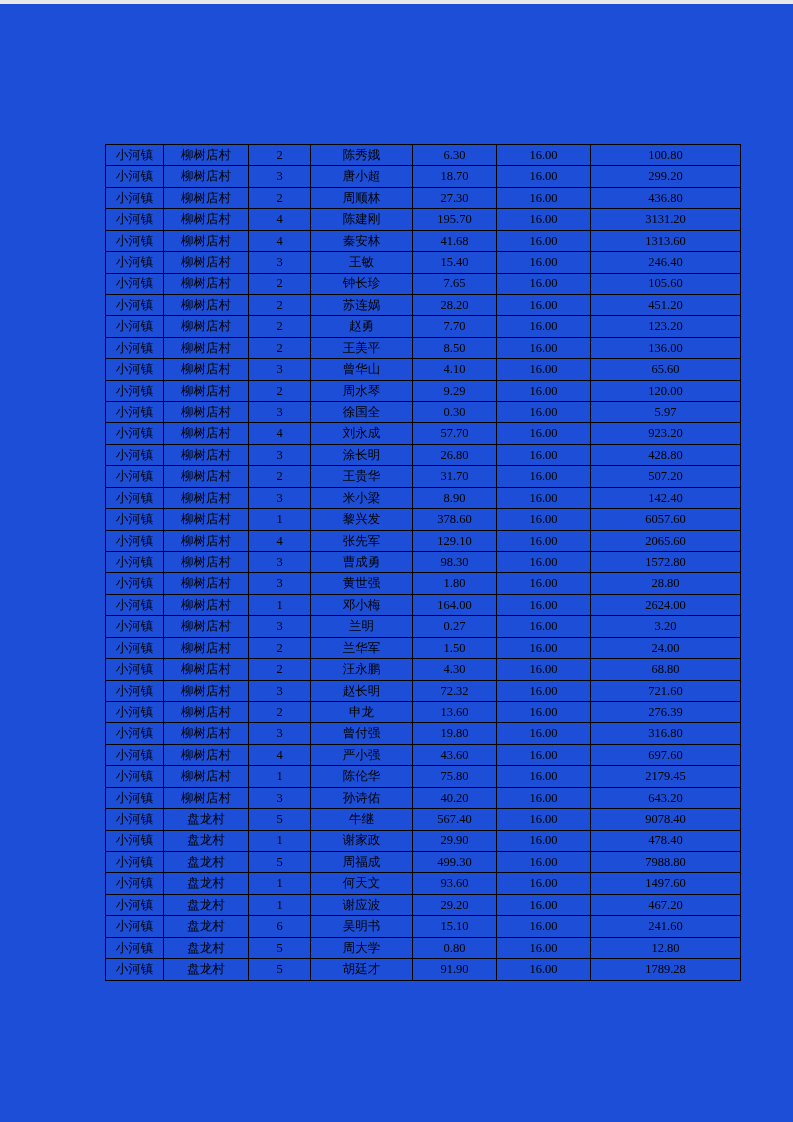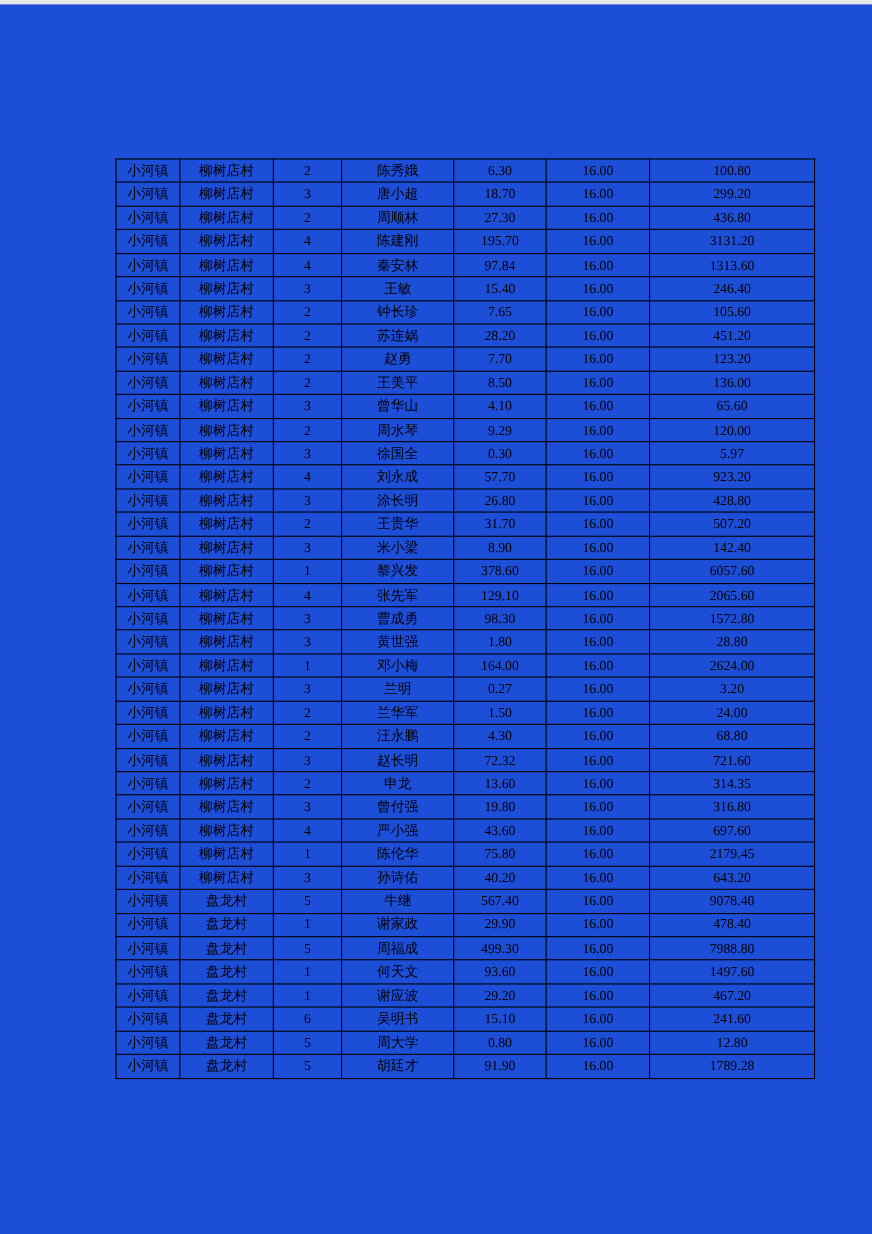--- a/index.html
+++ b/index.html
@@ -86,21 +86,21 @@
           <td>陈建刚</td>
           <td>195.70</td>
           <td>16.00</td>
           <td>3131.20</td>
         </tr>
         <tr>
           <td>小河镇</td>
           <td>柳树店村</td>
           <td>4</td>
           <td>秦安林</td>
-          <td>97.84</td>
+          <td>41.68</td>
           <td>16.00</td>
           <td>1313.60</td>
         </tr>
         <tr>
           <td>小河镇</td>
           <td>柳树店村</td>
           <td>3</td>
           <td>王敏</td>
           <td>15.40</td>
           <td>16.00</td>
@@ -286,21 +286,21 @@
           <td>16.00</td>
           <td>721.60</td>
         </tr>
         <tr>
           <td>小河镇</td>
           <td>柳树店村</td>
           <td>2</td>
           <td>申龙</td>
           <td>13.60</td>
           <td>16.00</td>
-          <td>314.35</td>
+          <td>276.39</td>
         </tr>
         <tr>
           <td>小河镇</td>
           <td>柳树店村</td>
           <td>3</td>
           <td>曾付强</td>
           <td>19.80</td>
           <td>16.00</td>
           <td>316.80</td>
         </tr>

